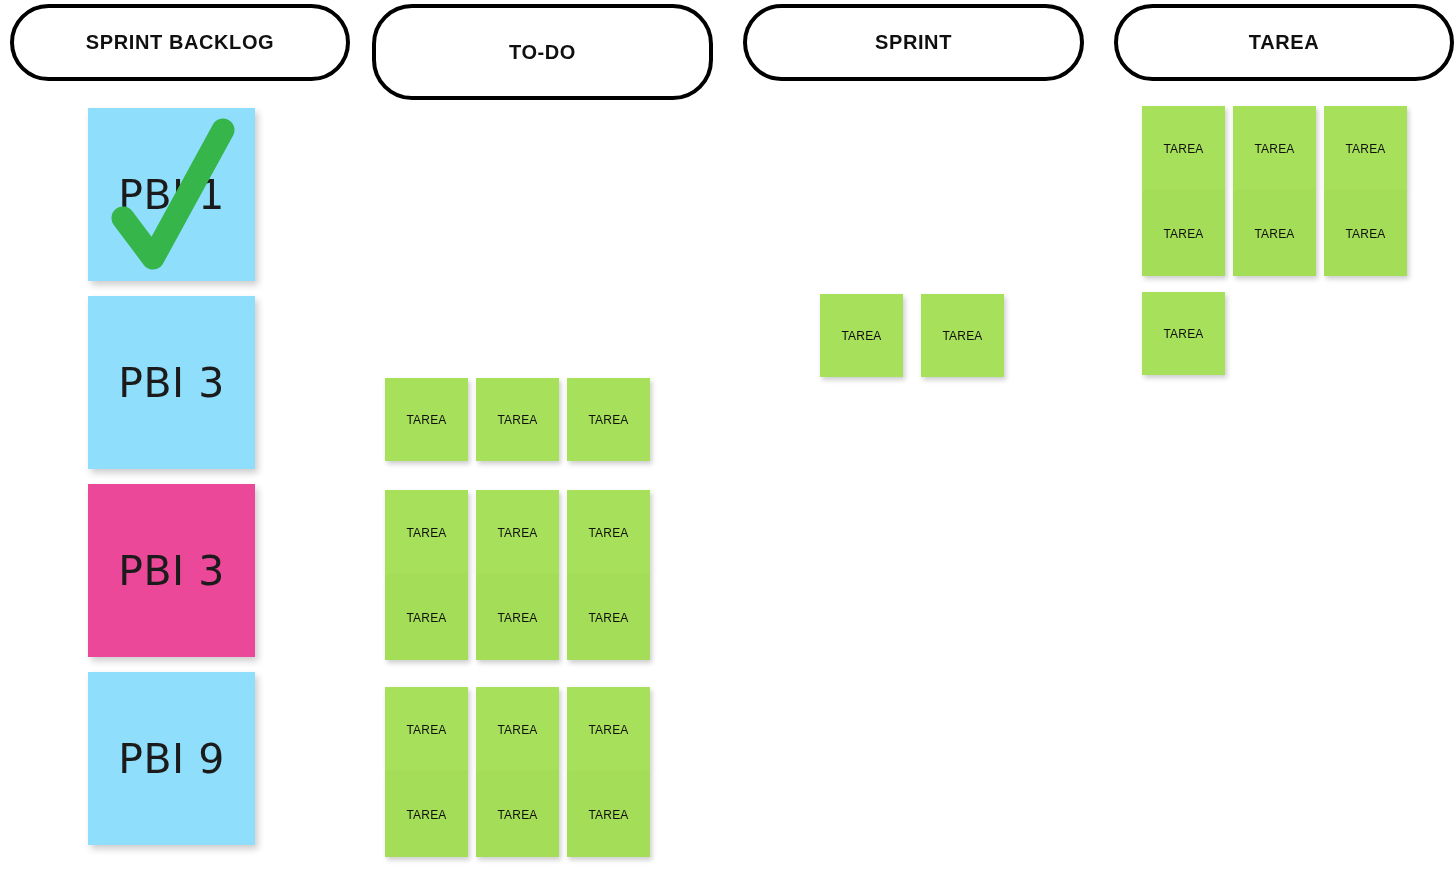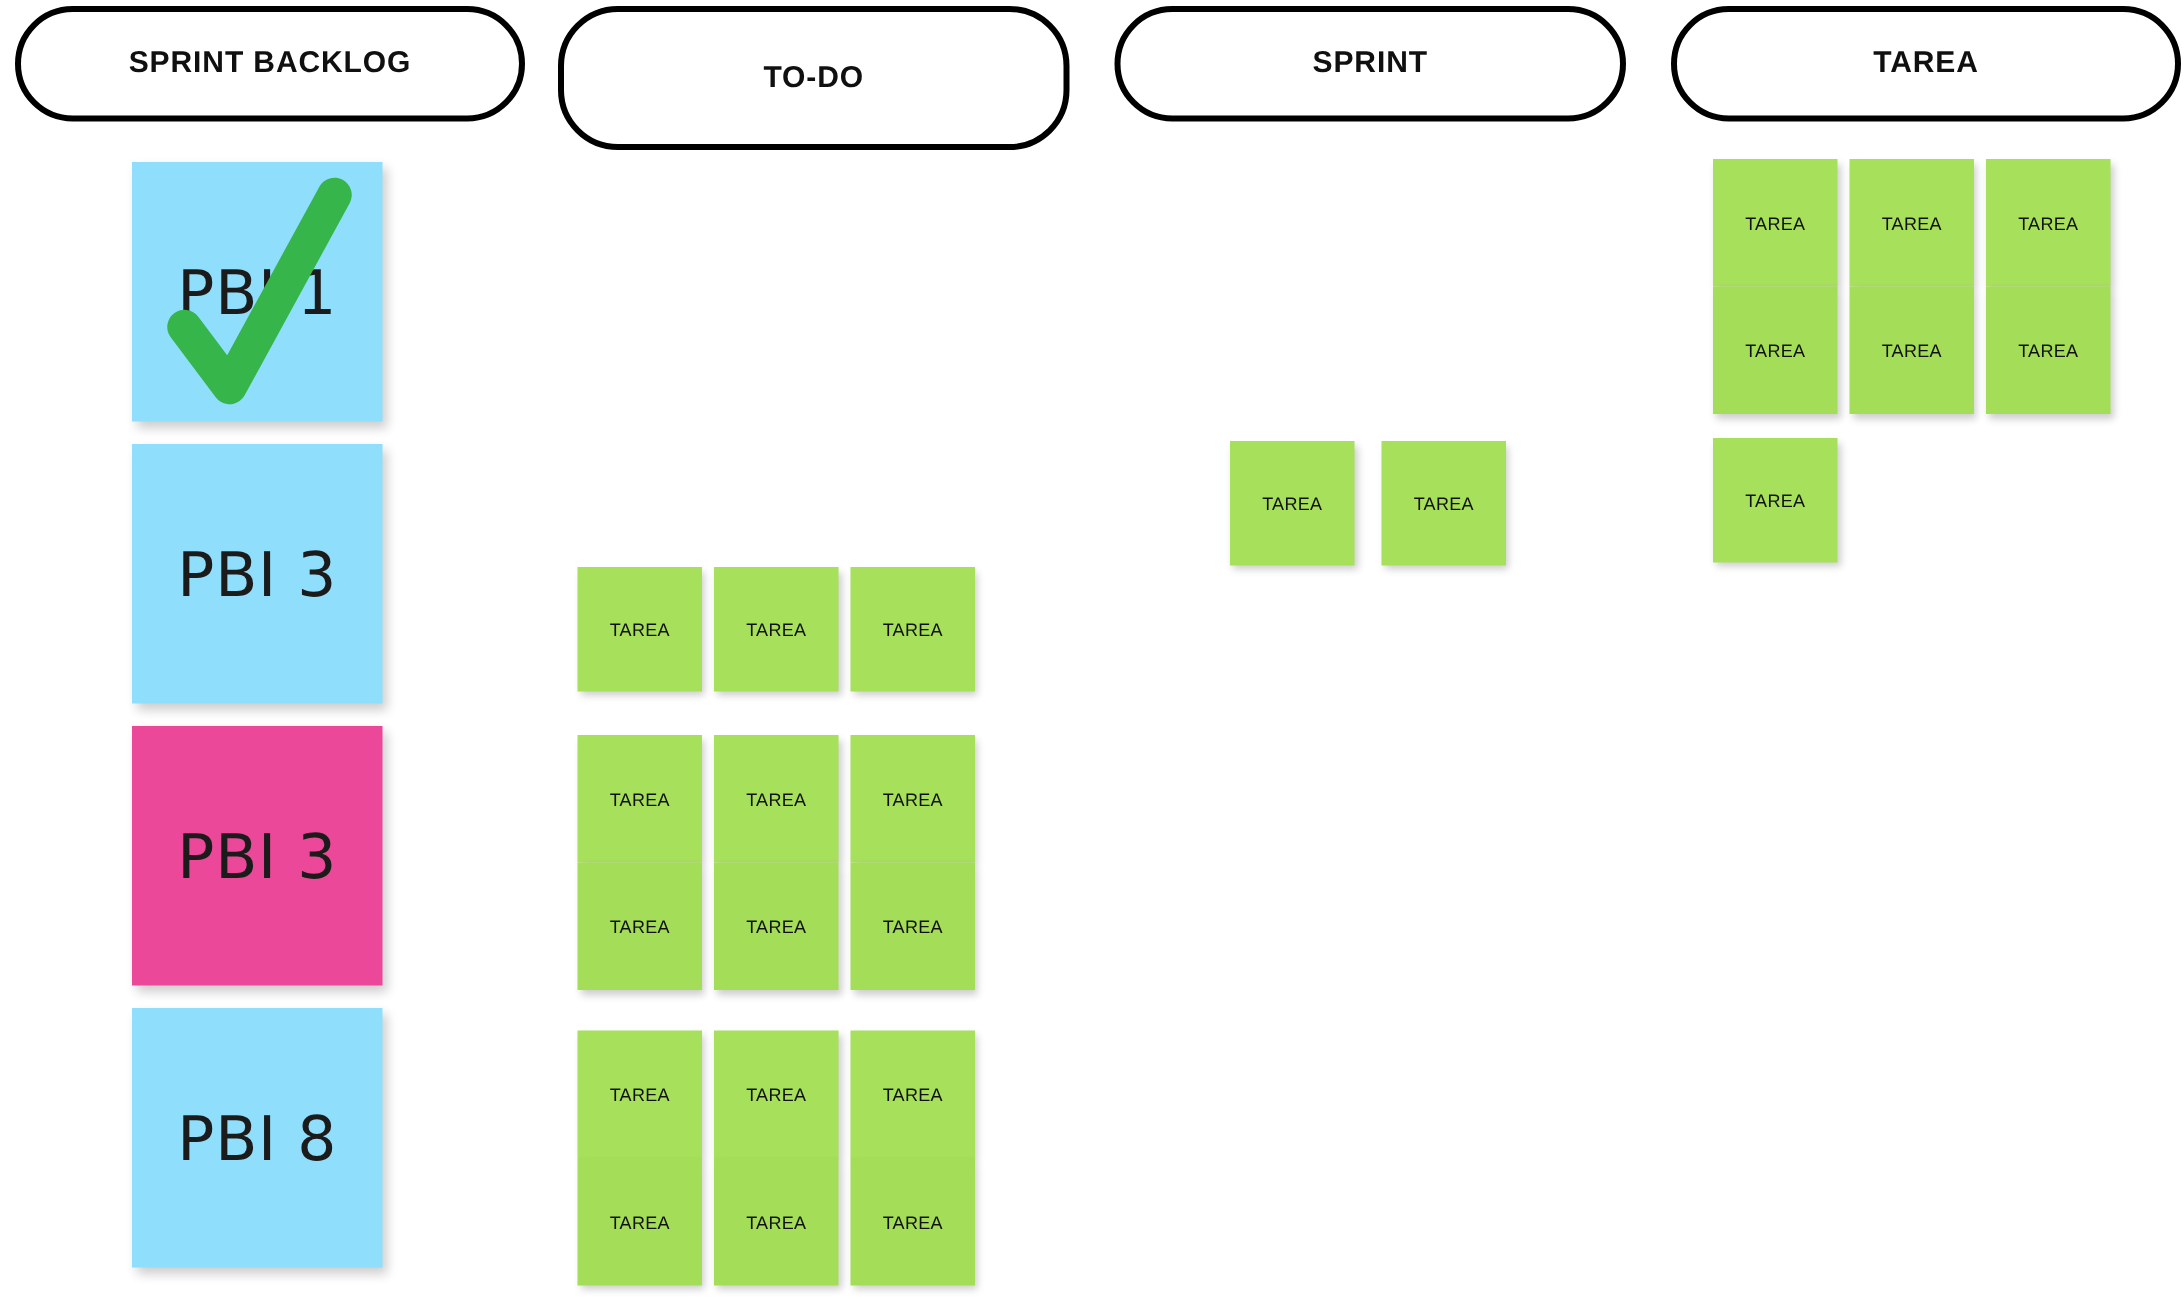--- a/index.html
+++ b/index.html
@@ -109,21 +109,21 @@
       <div class="note note-pbi" style="left: 88px; top: 108px; width: 167px; height: 173px; background: rgb(143, 222, 251);">
         <span class="note-label">PBI 1</span>
       </div>
       <div class="note note-pbi" style="left: 88px; top: 296px; width: 167px; height: 173px; background: rgb(143, 222, 251);">
         <span class="note-label">PBI 3</span>
       </div>
       <div class="note note-pbi" style="left: 88px; top: 484px; width: 167px; height: 173px; background: #ec4899;">
         <span class="note-label">PBI 3</span>
       </div>
       <div class="note note-pbi" style="left: 88px; top: 672px; width: 167px; height: 173px; background: rgb(143, 222, 251);">
-        <span class="note-label">PBI 8</span>
+        <span class="note-label">PBI 9</span>
       </div>
       <div class="check-overlay" style="left: 105px; top: 118px; width: 135px; height: 155px;"><svg width="135" height="155" viewBox="0 0 135 155" xmlns="http://www.w3.org/2000/svg">
           <path d="M 18 100 L 48 140 L 118 12" fill="none" stroke="#35b54a" stroke-width="23" stroke-linecap="round" stroke-linejoin="round"></path>
         </svg></div>
     </div>
 
   <div id="task-layer">
       <div class="note note-task" style="left: 385px; top: 378px; width: 83px; height: 83px;">
         <span class="note-label">TAREA</span>
       </div>

